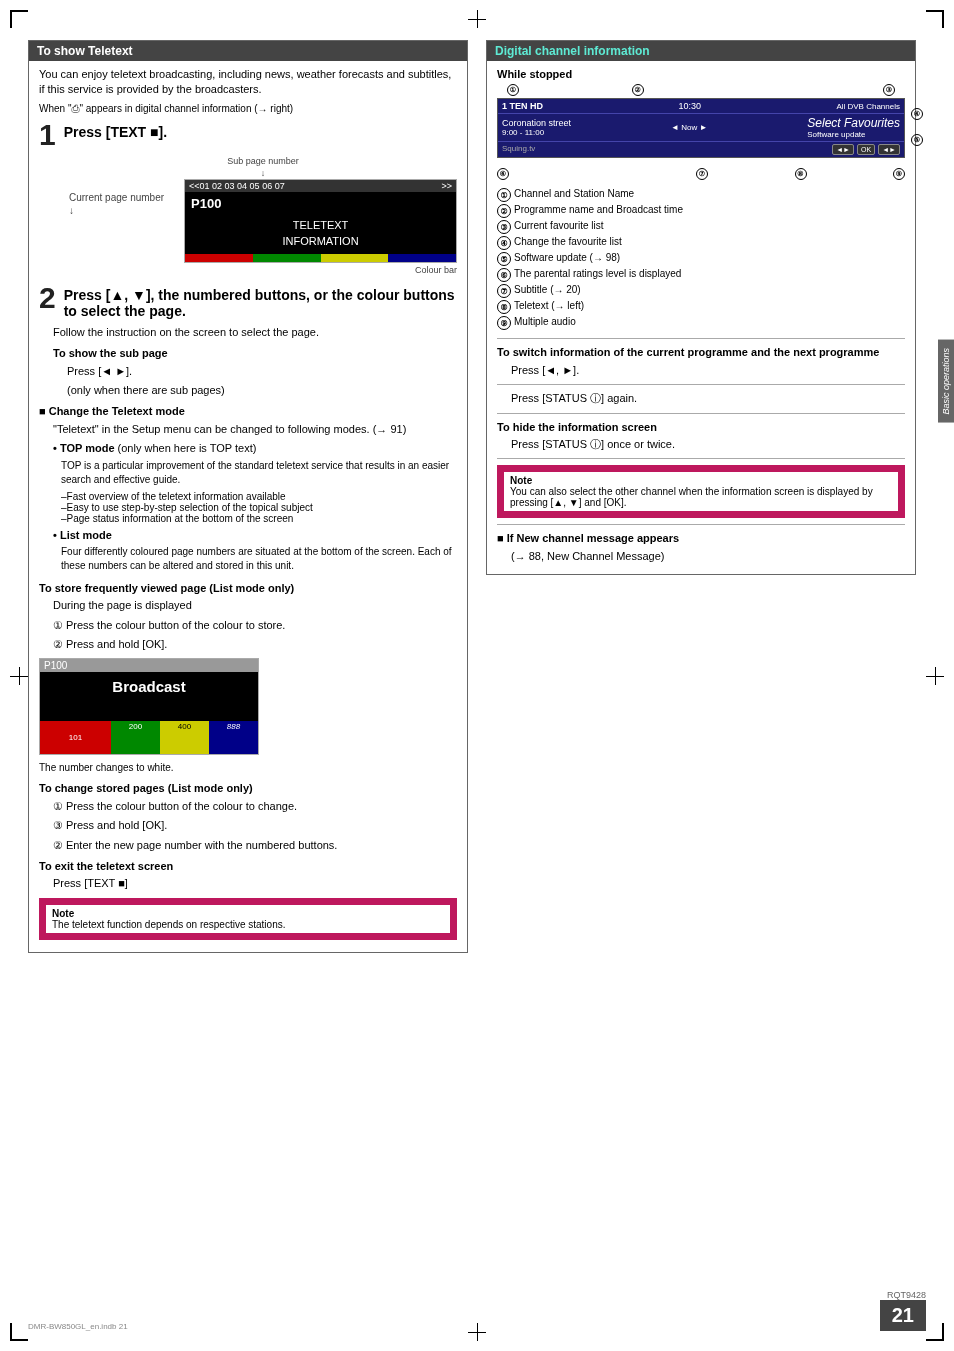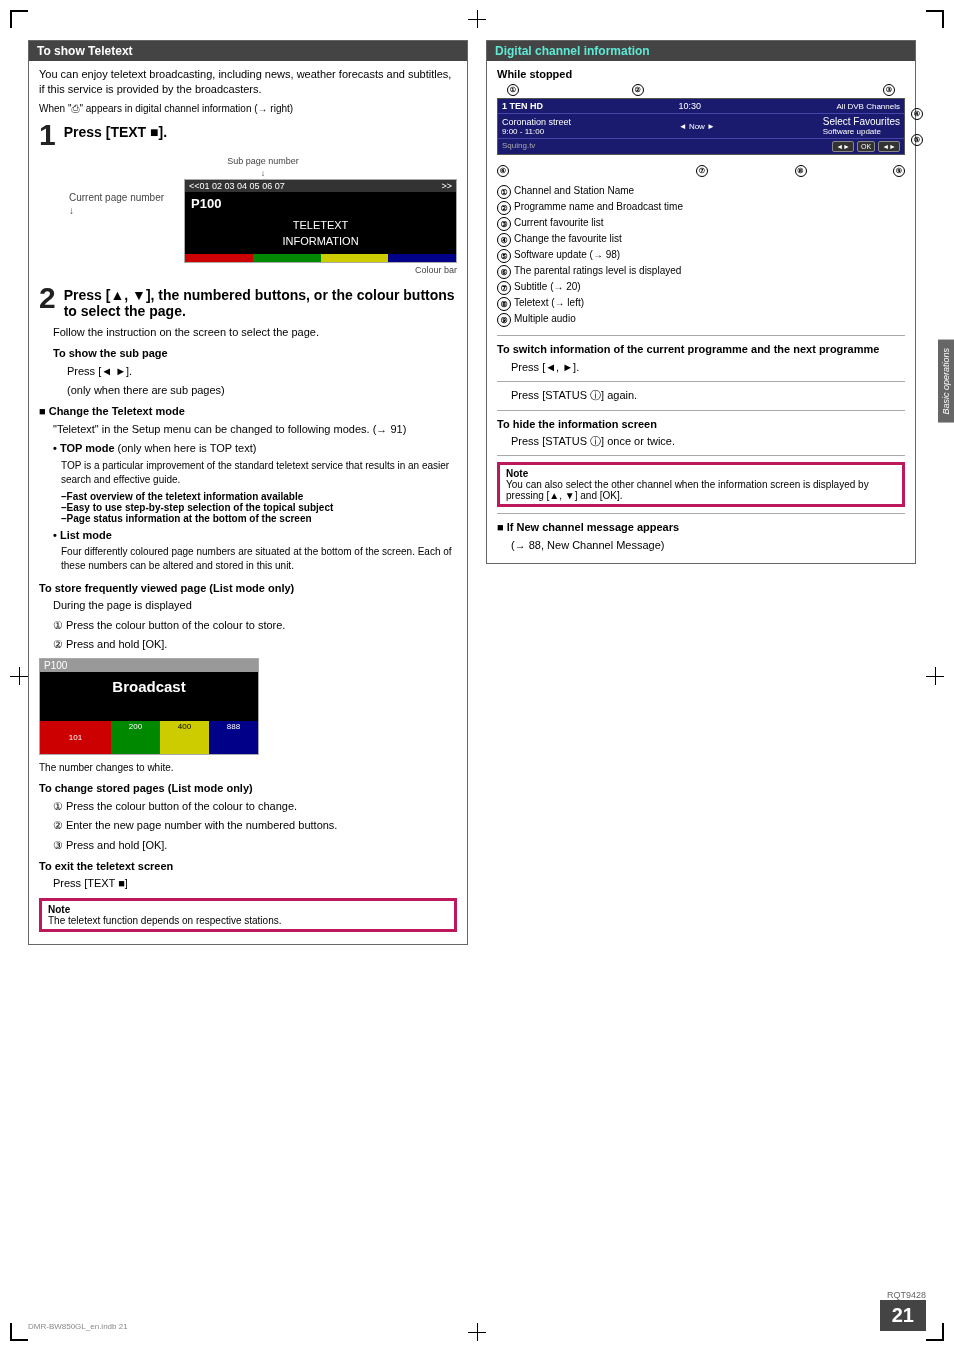--- a/index.html
+++ b/index.html
@@ -182,21 +182,21 @@
       font-weight: bold;
       font-size: 11px;
       margin: 6px 0 2px 0;
     }
 
     .indent { margin-left: 14px; }
     .indent2 { margin-left: 22px; }
 
     .bold { font-weight: bold; }
     .note-box {
-      border: 3px solid #be185d;
+      border: 7px solid #be185d;
       padding: 3px 6px;
       margin: 6px 0;
       font-size: 10px;
     }
     .note-title {
       font-weight: bold;
       font-size: 10px;
     }
 
     
@@ -224,21 +224,21 @@
       background: #000;
       height: 20px;
     }
     .broadcast-footer {
       display: flex;
       background: #666;
     }
     .bft-r { flex:1; background: #c00; color: #fff; font-size: 8px; text-align: center; padding: 12px; }
     .bft-g { flex:1; background: #080; color: #fff; font-size: 8px; text-align: center; padding: 1px; }
     .bft-y { flex:1; background: #cc0; color: #000; font-size: 8px; text-align: center; padding: 1px; }
-    .bft-b { flex:1; background: #008; color: #fff; font-size: 8px; text-align: center; padding: 1px; }
+    .bft-b { flex:1; background: #008; color: #fff; font-size: 8px; text-align: center; padding: 1px; font-style: italic; }
 
     
     .digi-section {
       border: 1.5px solid #666;
       padding: 6px 10px;
       margin-bottom: 10px;
     }
     .digi-title {
       font-weight: bold;
       font-size: 12px;
@@ -470,21 +470,21 @@
         <p class="sub-heading bold">■ Change the Teletext mode</p>
         <p class="indent">
           <span>"Teletext" in the Setup menu can be changed to following modes.</span> <span>(→ 91)</span>
         </p>
 
         <p style="margin:4px 0 2px 14px;">
           <span class="bold">• TOP mode</span>
           <span>(only when here is TOP text)</span>
         </p>
         <p class="indent2" style="font-size:10px;">TOP is a particular improvement of the standard teletext service that results in an easier search and effective guide.</p>
-        <ul style="margin-left:22px; font-size:10px; list-style:none;font-weight:bold;">
+        <ul style="margin-left:22px; font-size:10px; list-style:none;">
           <li>–Fast overview of the teletext information available</li>
           <li>–Easy to use step-by-step selection of the topical subject</li>
           <li>–Page status information at the bottom of the screen</li>
         </ul>
 
         <p style="margin:4px 0 2px 14px;">
           <span class="bold">• List mode</span>
         </p>
         <p class="indent2" style="font-size:10px;">Four differently coloured page numbers are situated at the bottom of the screen. Each of these numbers can be altered and stored in this unit.</p>
 
@@ -502,22 +502,22 @@
             <div class="bft-g">200</div>
             <div class="bft-y">400</div>
             <div class="bft-b">888</div>
           </div>
         </div>
 
         <p style="font-size:10px; margin:4px 0;">The number changes to white.</p>
 
         <p class="sub-heading">To change stored pages (List mode only)</p>
         <p class="indent">① Press the colour button of the colour to change.</p>
+        <p class="indent">③ Press and hold [OK].</p>
         <p class="indent">② Enter the new page number with the numbered buttons.</p>
-        <p class="indent">③ Press and hold [OK].</p>
 
         <p class="sub-heading" style="margin-top:6px;">To exit the teletext screen</p>
         <p class="indent">Press [TEXT ■]</p>
 
         <div class="note-box">
           <span class="note-title">Note</span><br>
           <span>The teletext function depends on respective stations.</span>
         </div>
 
       </div>
@@ -547,21 +547,21 @@
               <span class="cs-top-right">All DVB Channels</span>
             </div>
 
             <div class="cs-mid">
               <div>
                 <div class="cs-mid-program">Coronation street</div>
                 <div style="font-size:8px;">9:00 - 11:00</div>
               </div>
               <div style="text-align:center; font-size:8px;">◄ Now ►</div>
               <div>
-                <div style="font-size:10px;">Select Favourites</div>
+                <div style="font-size:12px;font-style:italic;">Select Favourites</div>
                 <div style="font-size:8px;">Software update</div>
               </div>
             </div>
 
             <div class="cs-bottom">
               <span style="font-size:8px; color:#aaa;">Squing.tv</span>
               <div class="cs-bottom-btns">
                 <span class="cs-btn">◄►</span>
                 <span class="cs-btn">OK</span>
                 <span class="cs-btn">◄►</span>

